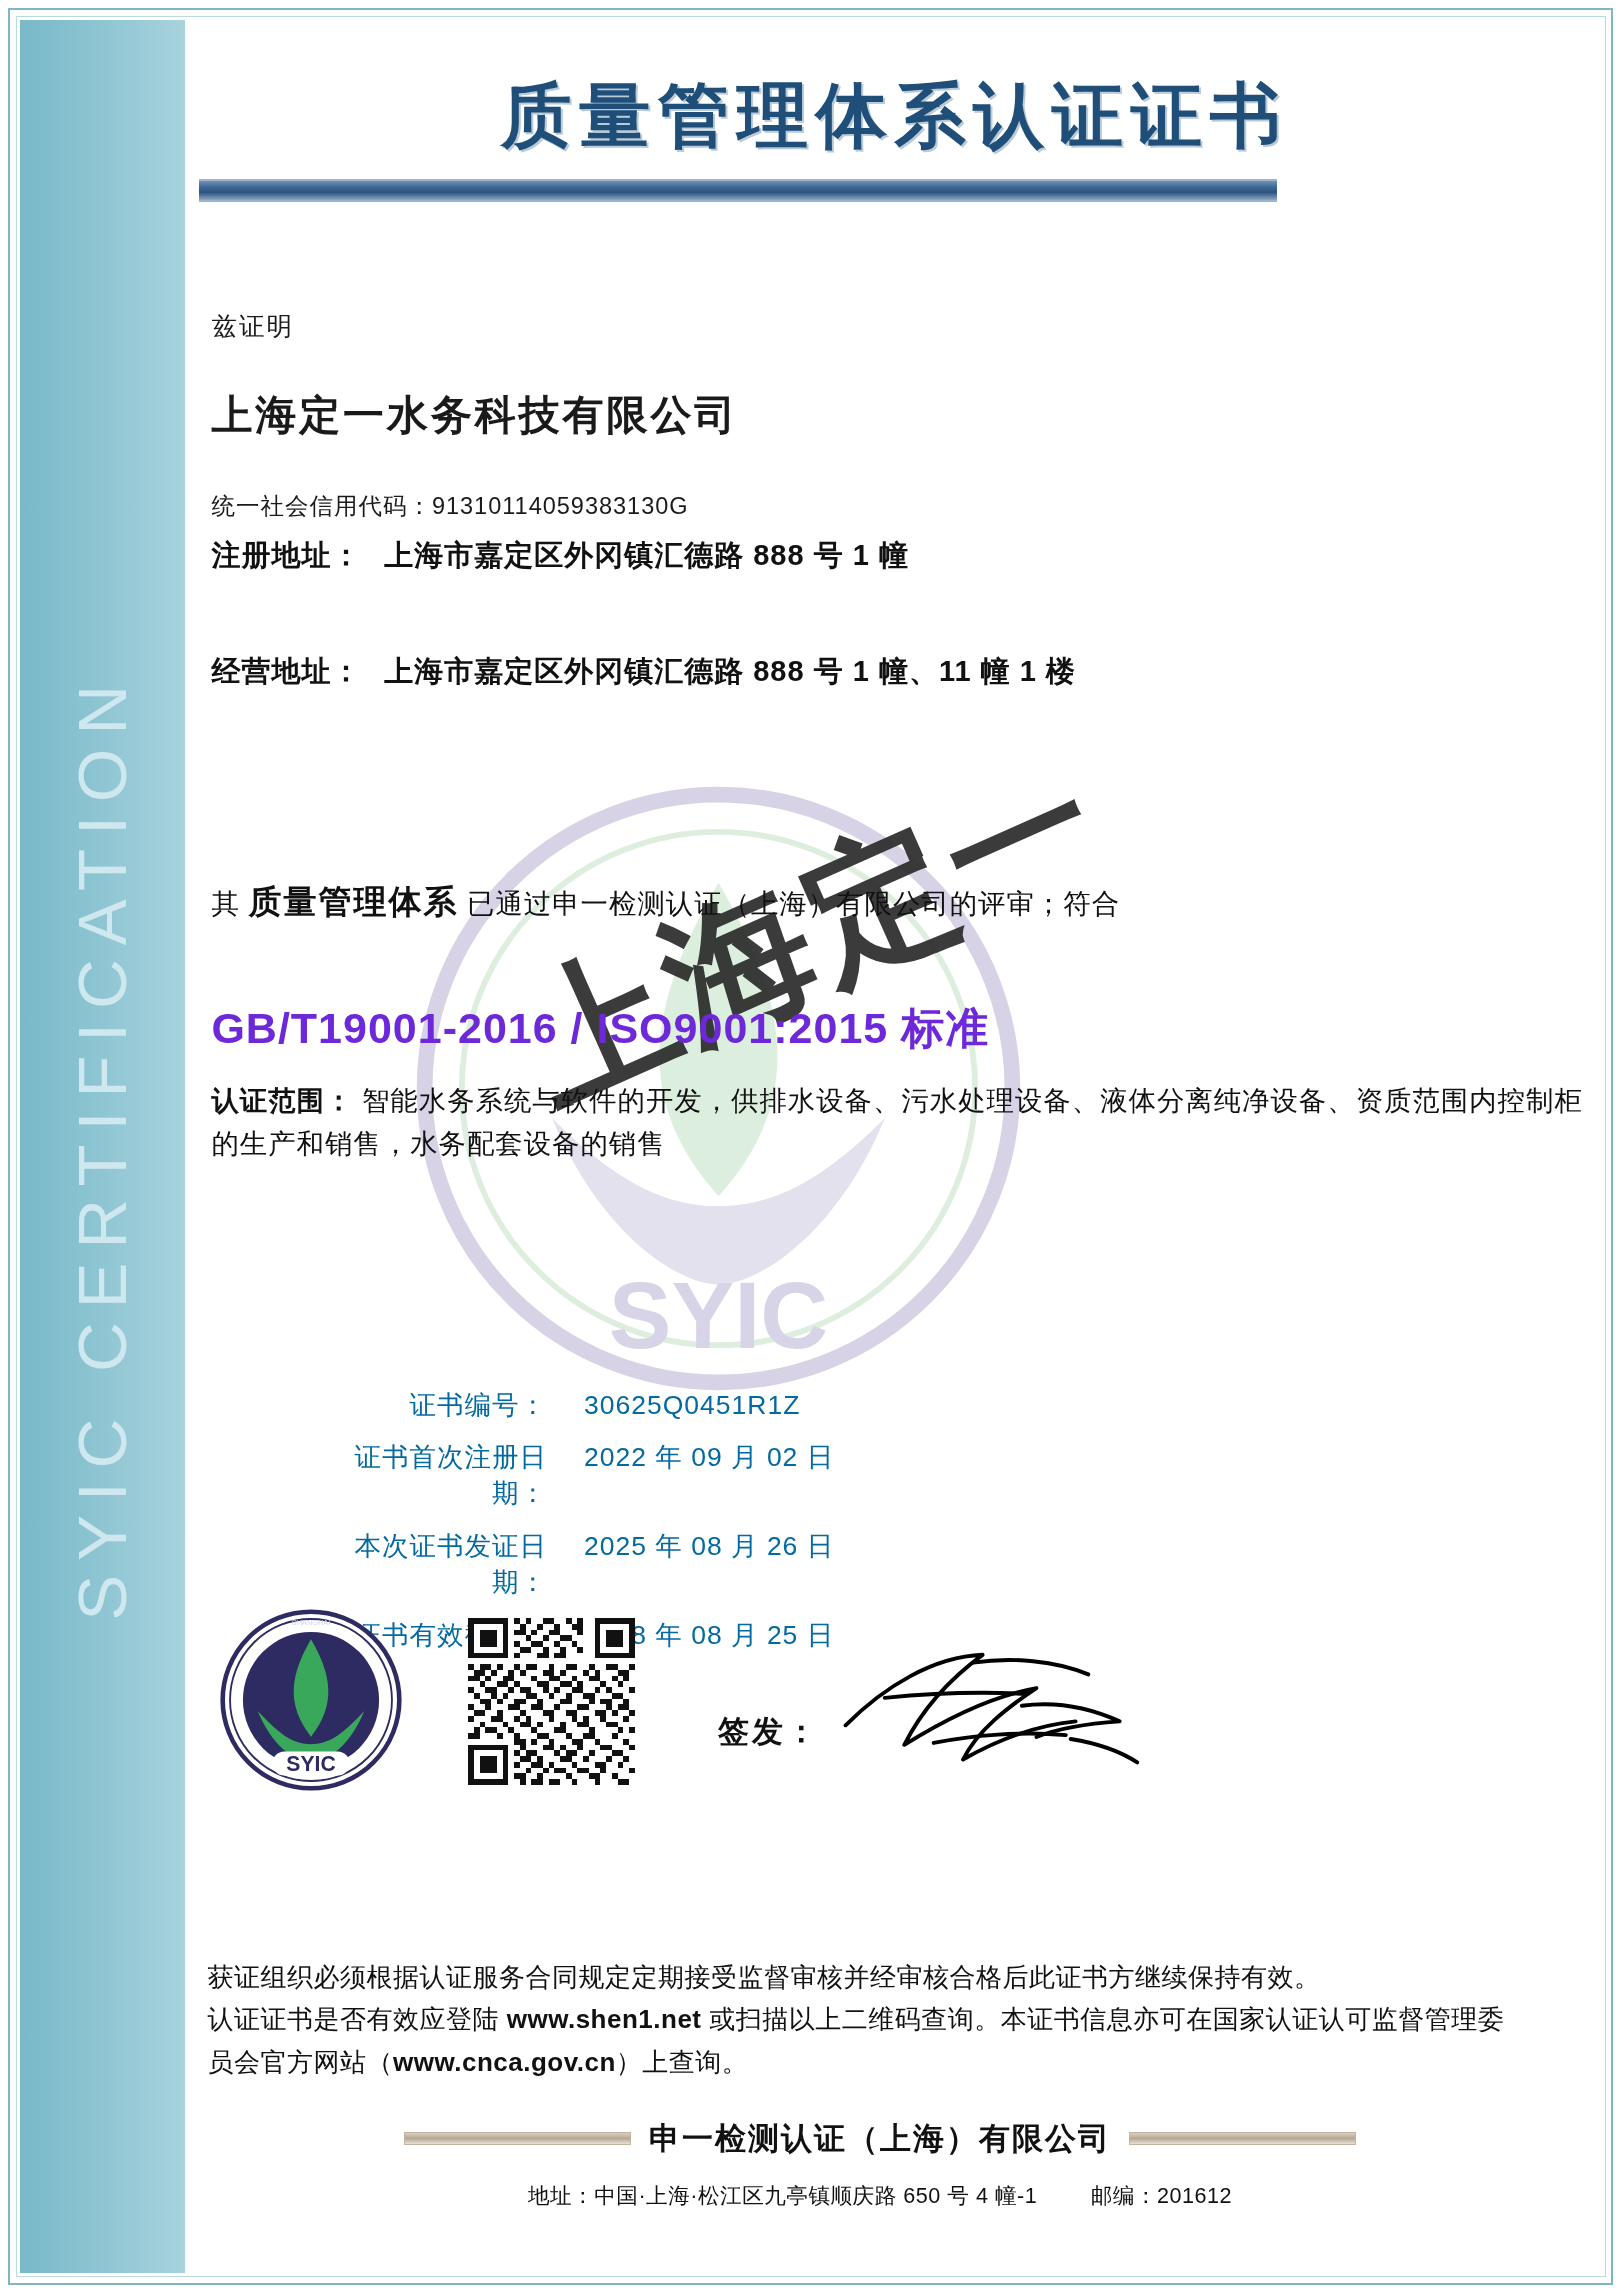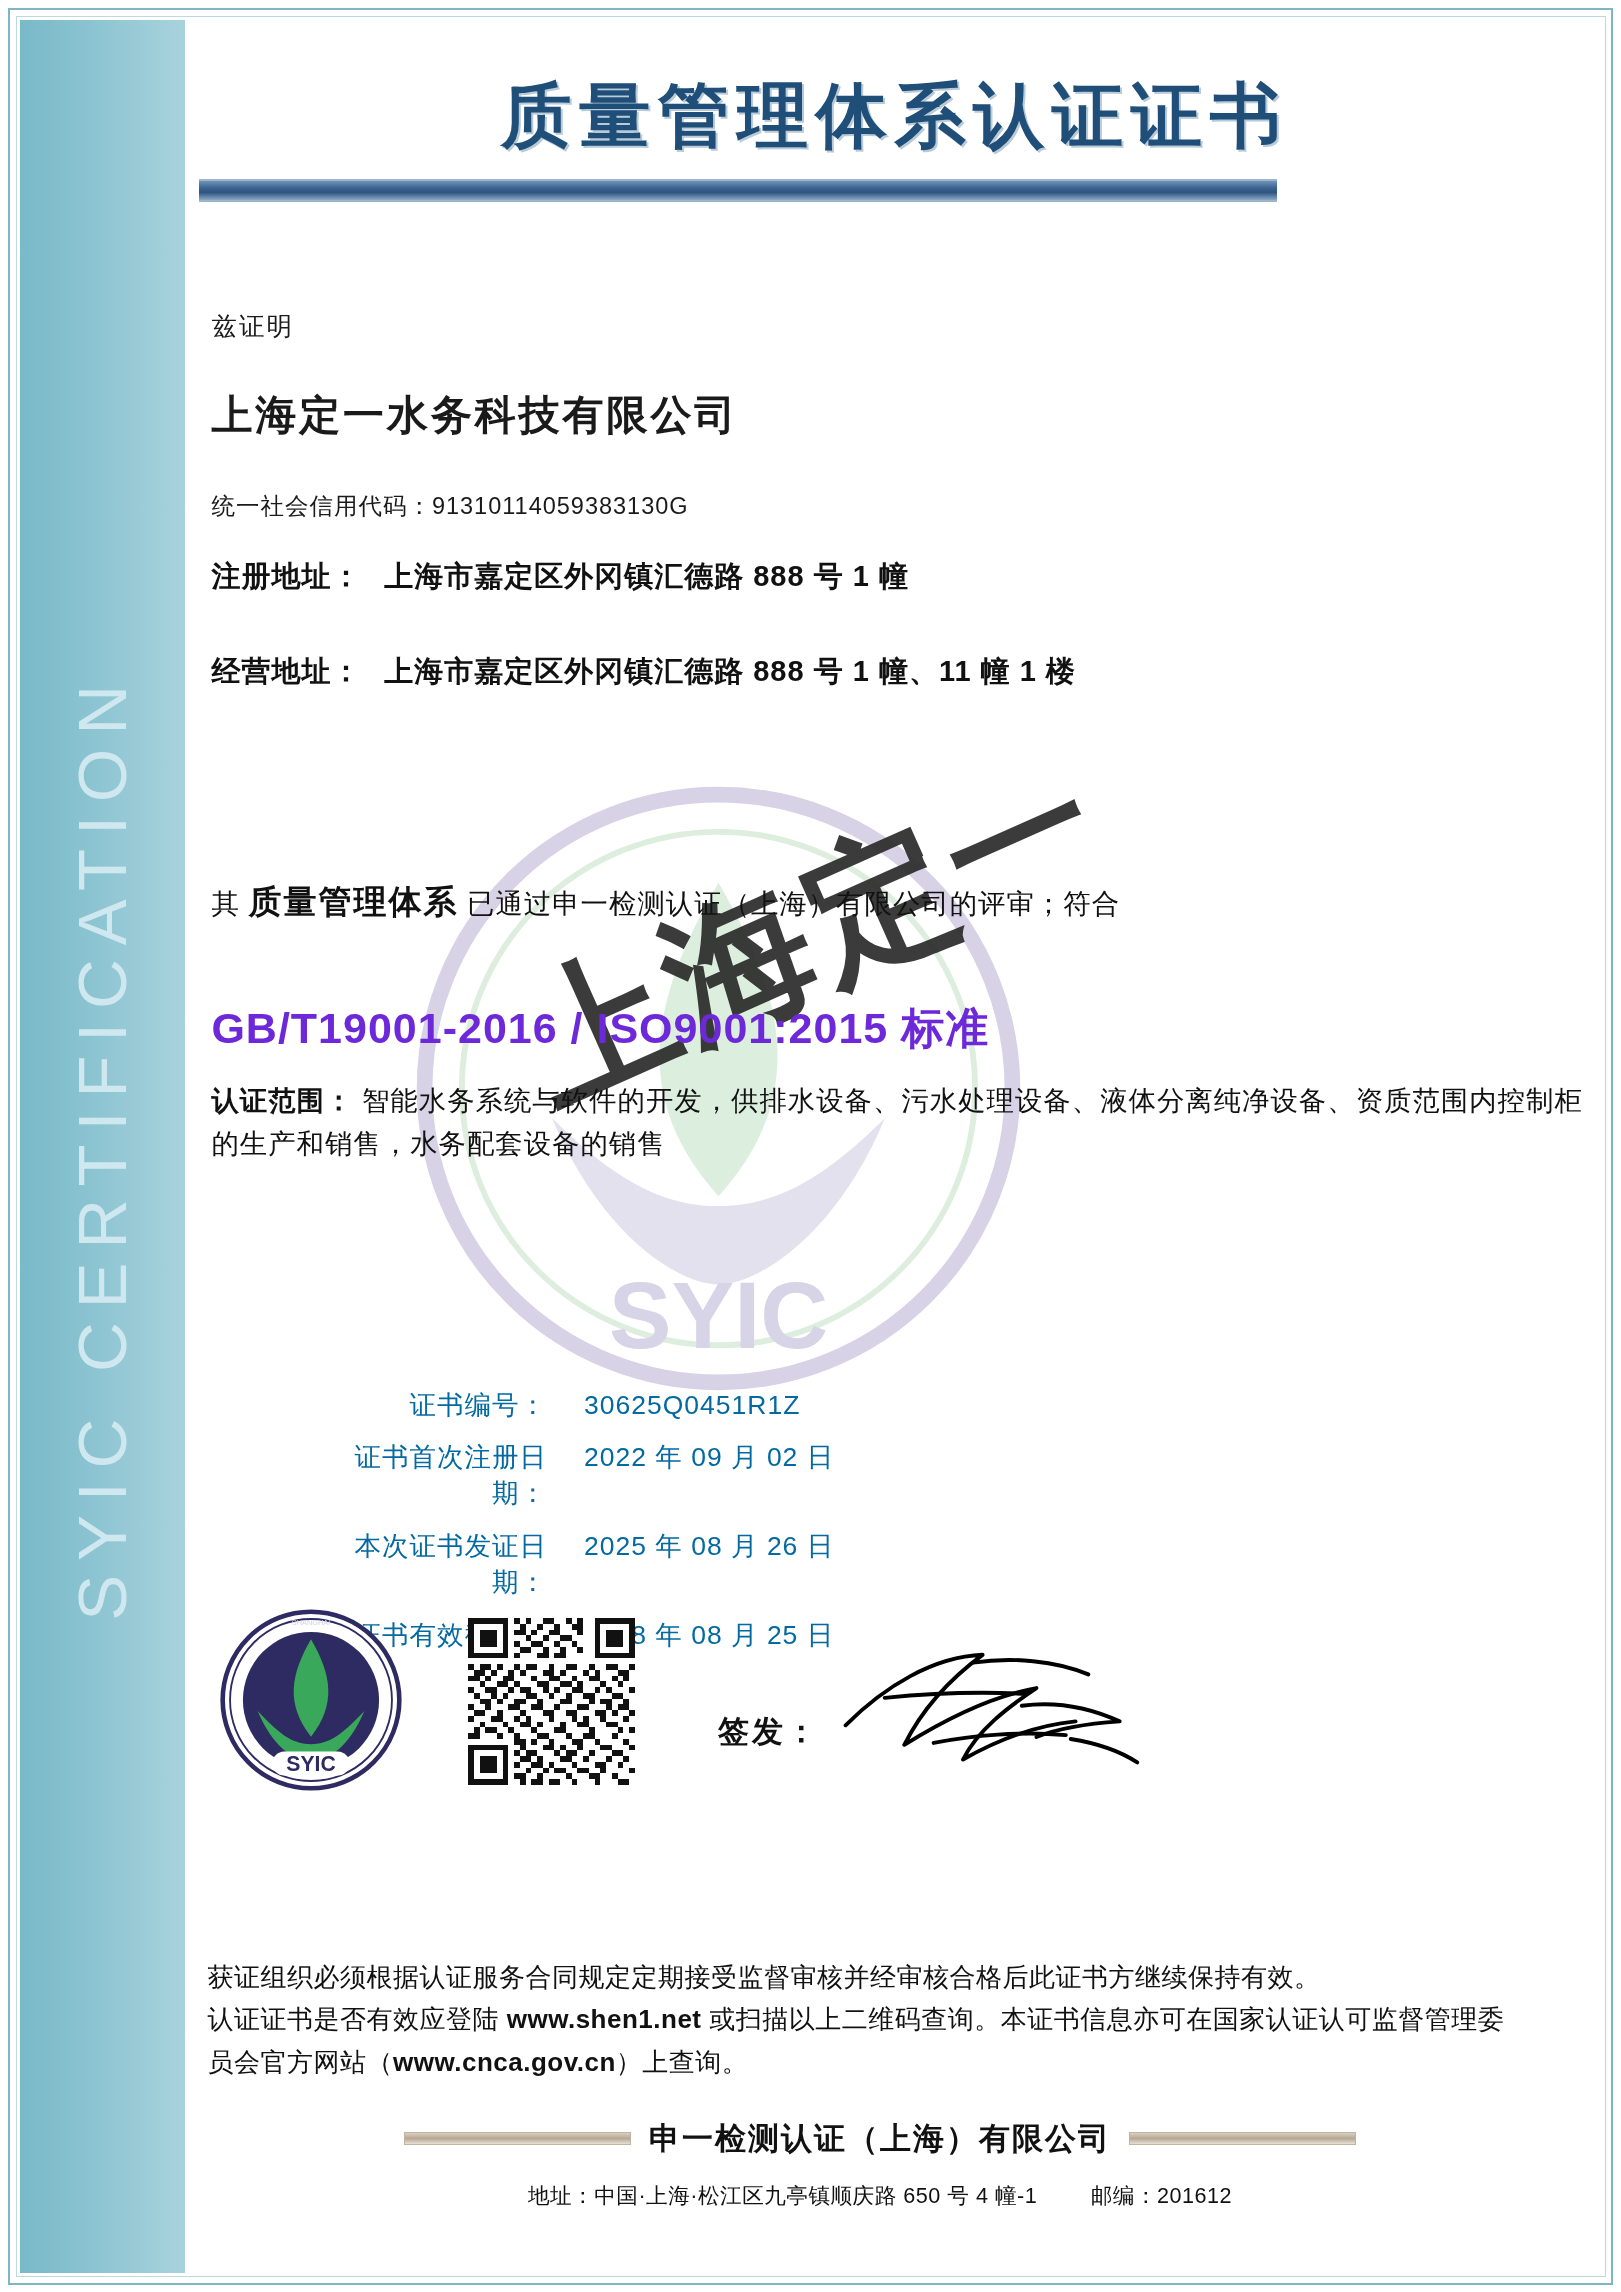--- a/index.html
+++ b/index.html
@@ -114,21 +114,21 @@
     font-size: 41px; font-weight: 700; letter-spacing: 2.9px;
   }
   .t-credit { left: 27.4px; top: 470px; font-size: 23.5px; letter-spacing: 1px; }
   .row-label-value {
     position: absolute;
     font-size: 29px; font-weight: 700;
     color: #111;
     letter-spacing: 1px;
     white-space: nowrap;
   }
-  .t-regaddr { left: 27.4px; top: 537px; }
+  .t-regaddr { left: 27.4px; top: 516px; }
   .t-opaddr  { left: 27.4px; top: 632px; }
   .addr-label { margin-right: 13.7px; }
 
   .t-system {
     position: absolute;
     left: 27.4px; top: 860px;
     font-size: 27.4px;
     color: #111;
     letter-spacing: 1px;
     white-space: nowrap;

